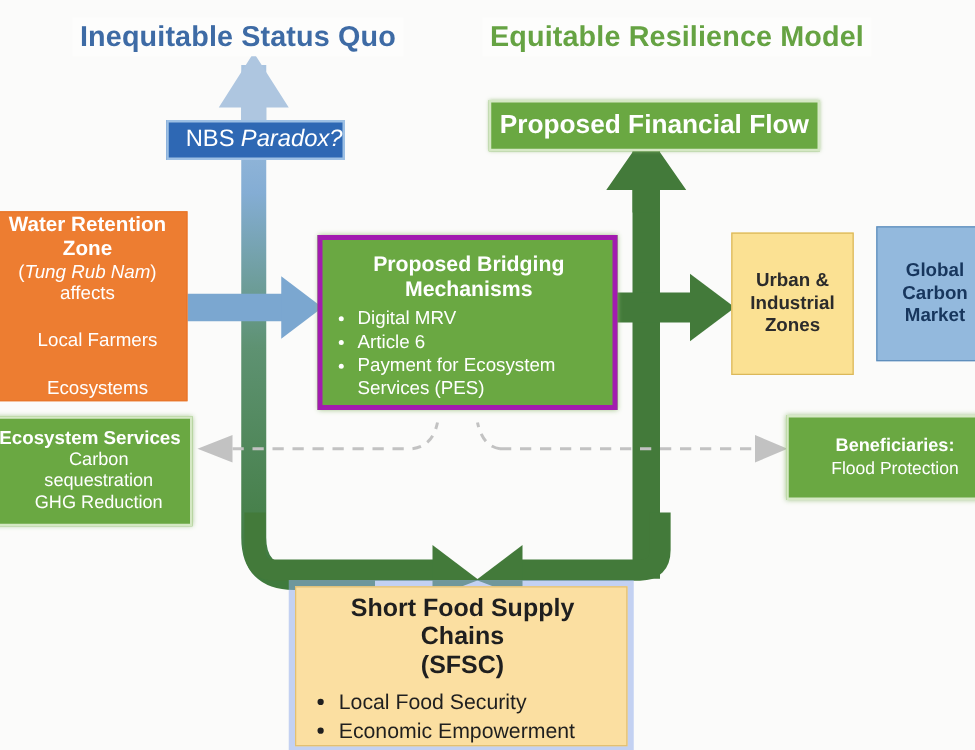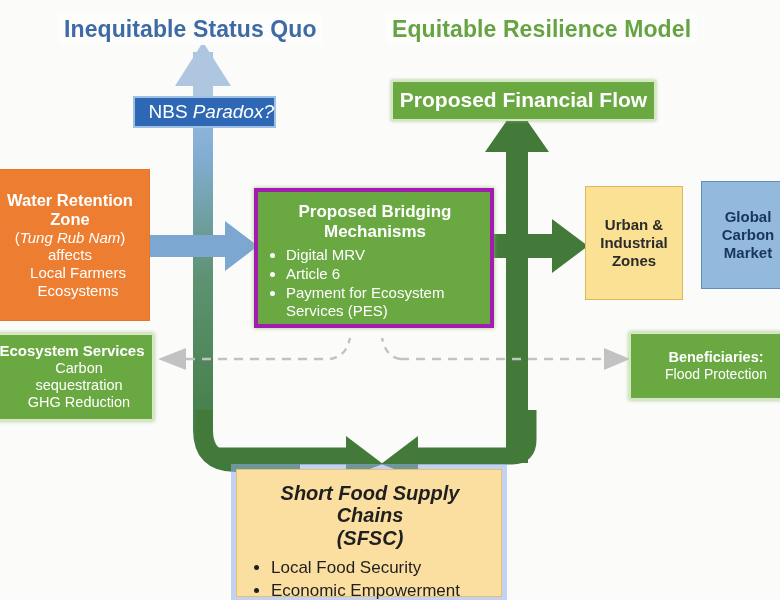--- a/index.html
+++ b/index.html
@@ -71,21 +71,21 @@
     left:-16px;top:169px;width:166px;height:152px;
     background:#ed7d31;
     color:#ffffff;
     font-size:15px;
     padding:6px 4px 6px 10px;
     border:1px solid #e8762a;
   }
   #water-zone .hd{font-weight:bold;font-size:16.5px;line-height:1.15;}
   #water-zone .ital{font-style:italic;}
   #water-zone ul{margin:0;padding:0 0 0 14px;list-style:disc;text-align:center;}
-  #water-zone li{list-style-position:outside;margin-left:2px;}
+  #water-zone li{list-style-position:outside;margin-left:2px;margin-top:20px;}
 
   
   #ecosystem-services{
     left:-14px;top:333px;width:168px;height:88px;
     background:#6aa842;
     border:2px solid #d5e8c4;
     color:#ffffff;font-size:14.5px;
     padding:4px 4px 4px 8px;
     box-shadow:0 0 4px rgba(150,190,120,.9);
   }
@@ -135,21 +135,21 @@
   
   #sfsc{
     left:236px;top:469px;width:266px;height:128px;
     background:#fbdfa1;
     border:1px solid #e3c072;
     box-shadow:0 0 0 5px rgba(150,175,235,.55);
     color:#1f1f1f;
     padding:6px 8px 6px 10px;
     justify-content:flex-start;
   }
-  #sfsc .hd{font-weight:bold;font-size:20px;line-height:1.12;margin-top:6px;font-style:italic;}
+  #sfsc .hd{font-weight:bold;font-size:20px;line-height:1.12;}
   #sfsc ul{margin:8px 0 0 0;padding:0 0 0 24px;list-style:disc;text-align:left;font-size:17px;line-height:1.35;}
 
   .nowrap{white-space:nowrap;}
 </style>
 </head>
 <body>
 
 <div id="stage">
 
   <svg id="arrows" viewBox="0 0 780 600" xmlns="http://www.w3.org/2000/svg">

